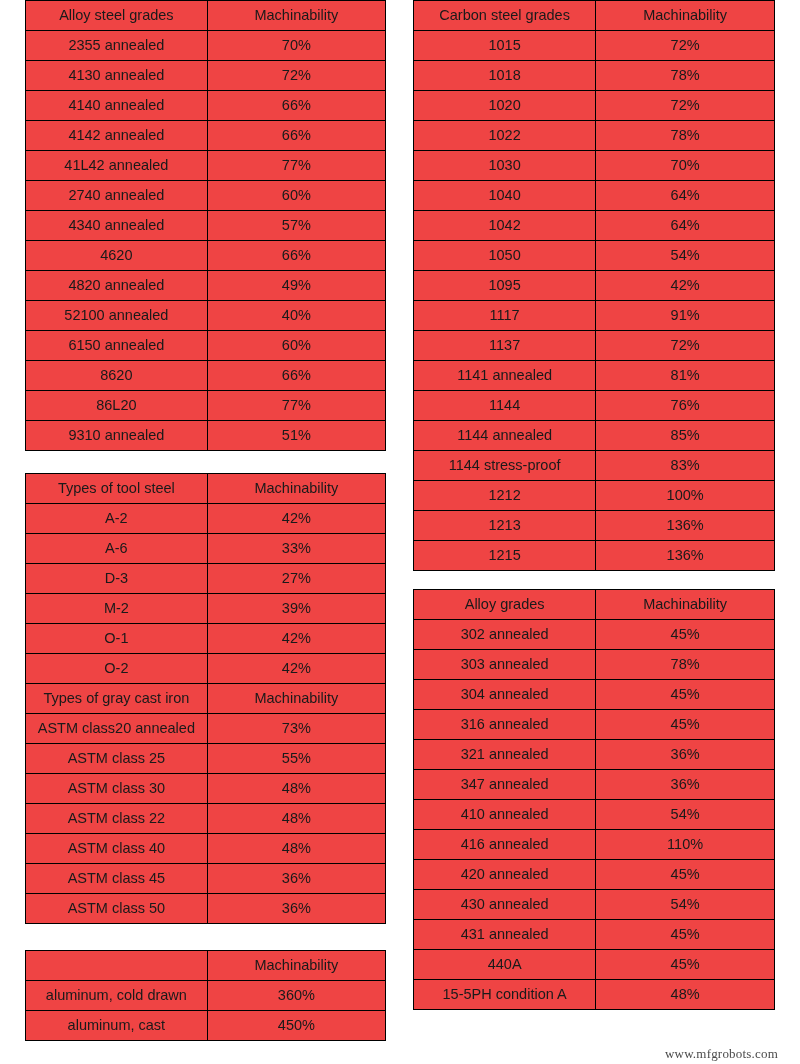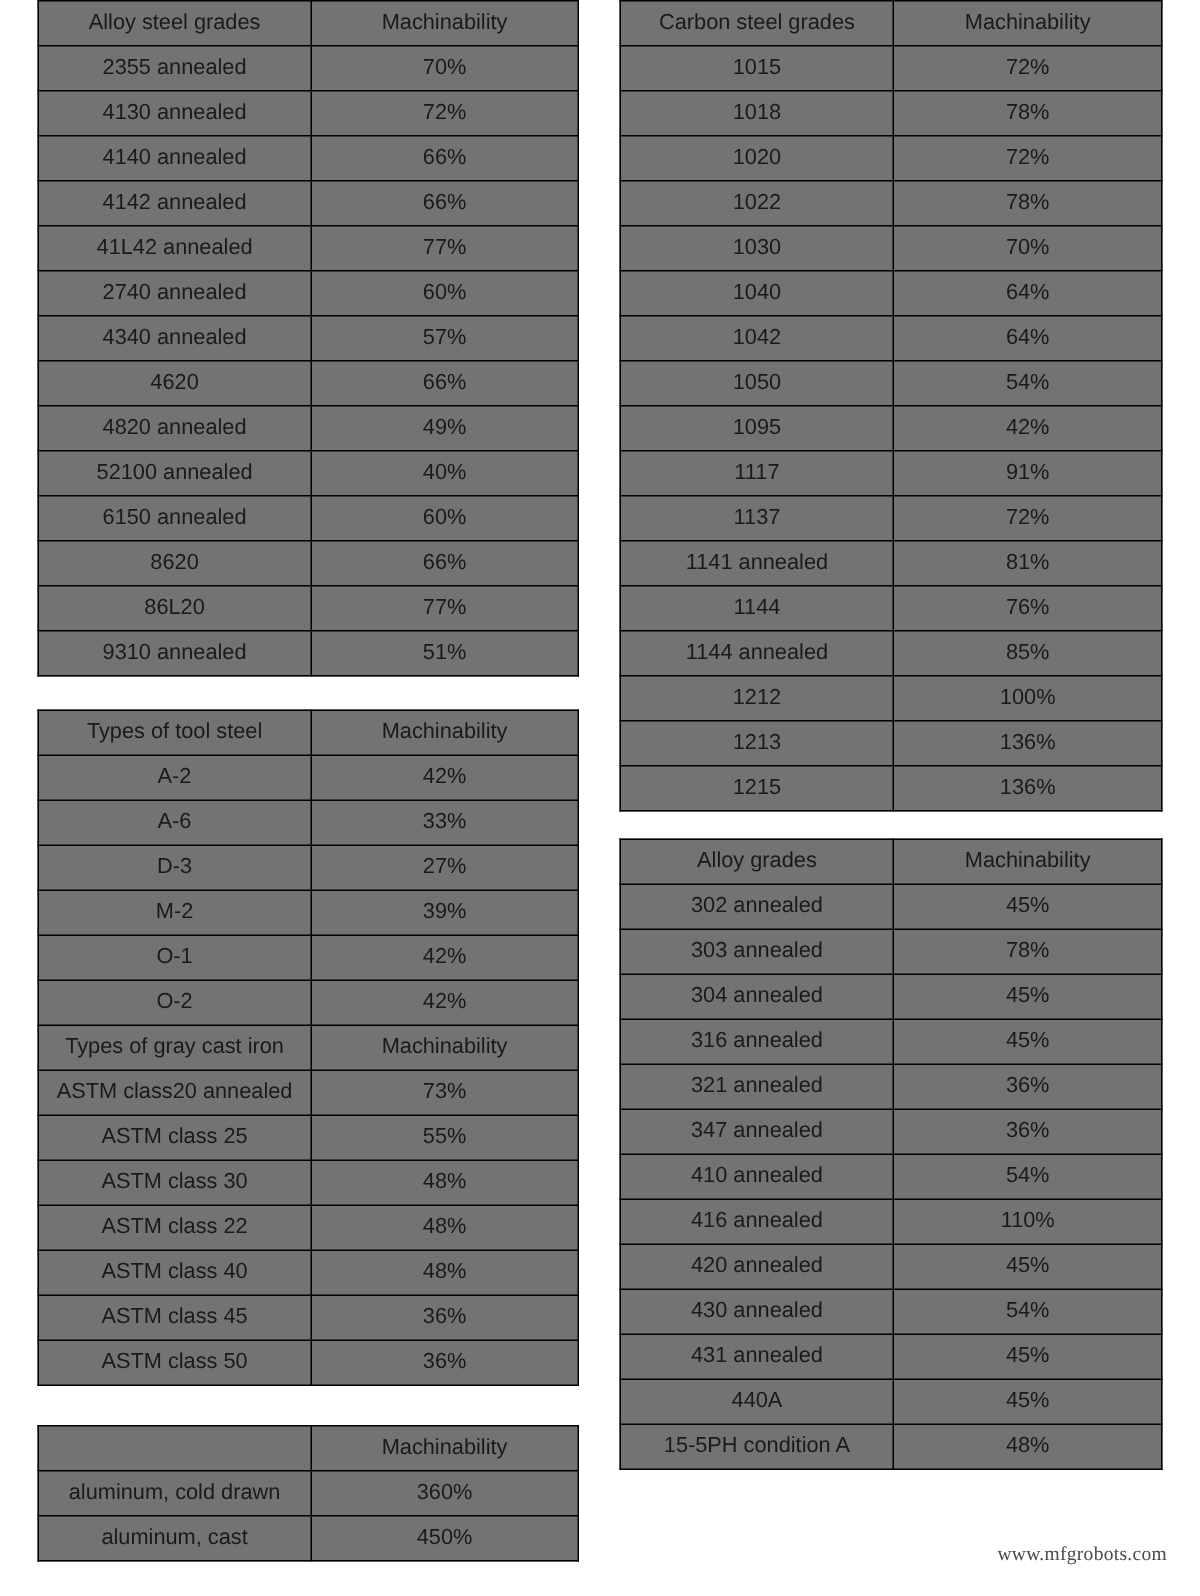--- a/index.html
+++ b/index.html
@@ -26,21 +26,21 @@
     position: absolute;
     top: 0;
   }
   .col-left  { left: 25px;  width: 361px; }
   .col-right { left: 413px; width: 362px; }
 
   table.mtable {
     border-collapse: collapse;
     table-layout: fixed;
     width: 100%;
-    background: #737373;
+    background: #ef4444;
   }
   table.mtable td {
     border: 1px solid #000000;
     text-align: center;
     vertical-align: middle;
     font-size: 14.5px;
     line-height: 1.1;
     padding: 4px 2px;
     height: 21px;
     white-space: nowrap;
@@ -51,21 +51,21 @@
   table.mtable tr.hdr td { font-size: 14.5px; }
   table.mtable td.blank { border-left: 1px solid #000; }
 
   .spacer-18 { height: 18px; }
   .spacer-22 { height: 22px; }
   .spacer-26 { height: 26px; }
 
   .watermark {
     position: absolute;
     right: 22px;
-    bottom: 20px;
+    bottom: 2px;
     font-family: "Liberation Serif", serif;
     font-size: 13px;
     color: #4a4a4a;
     letter-spacing: 0.2px;
     white-space: nowrap;
   }
 </style>
 </head>
 <body>
 
@@ -284,20 +284,24 @@
           </tr>
           <tr>
             <td class="c-label">1144</td>
             <td class="c-value">76%</td>
           </tr>
           <tr>
             <td class="c-label">1144 annealed</td>
             <td class="c-value">85%</td>
           </tr>
           <tr>
+            <td class="c-label">1144 stress-proof</td>
+            <td class="c-value">83%</td>
+          </tr>
+          <tr>
             <td class="c-label">1212</td>
             <td class="c-value">100%</td>
           </tr>
           <tr>
             <td class="c-label">1213</td>
             <td class="c-value">136%</td>
           </tr>
           <tr>
             <td class="c-label">1215</td>
             <td class="c-value">136%</td>

